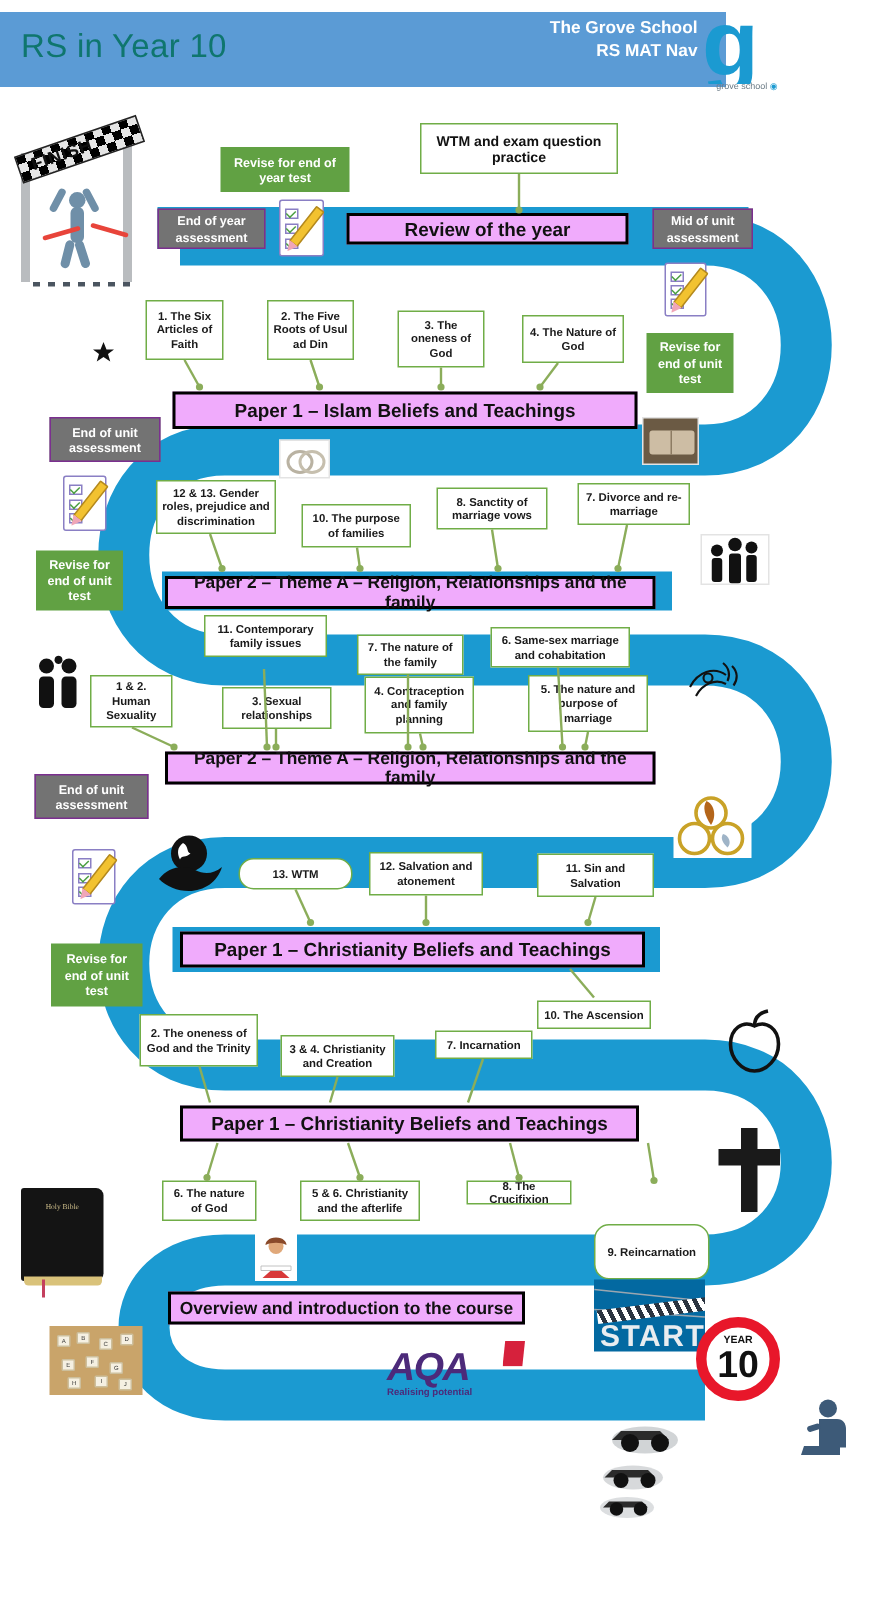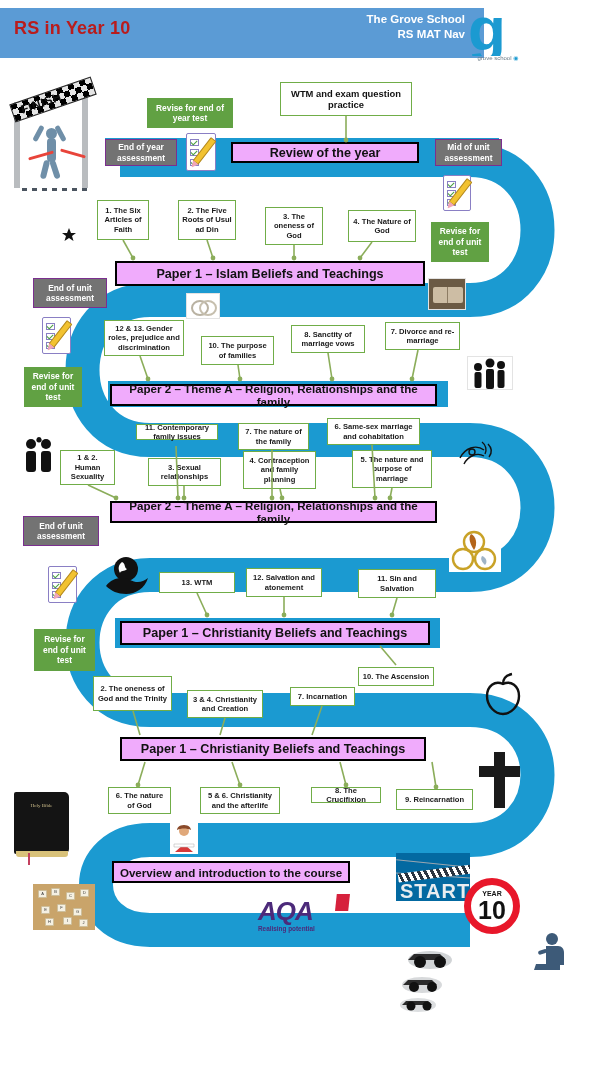--- a/index.html
+++ b/index.html
@@ -11,21 +11,21 @@
   }
   #page { position: relative; width: 594px; height: 1080px; background:#fff; }
 
   
   .header-bar {
     position: absolute; left: 0; top: 8px; width: 484px; height: 50px;
     background: #5b9bd5;
   }
   .header-title {
     position: absolute; left: 14px; top: 18px;
-    font-size: 18px; font-weight: bold; color: #b91c1c; letter-spacing: .2px;
+    font-size: 22px; font-weight: normal; color: #0f766e; letter-spacing: .2px;
   }
   .header-sub {
     position: absolute; left: 340px; top: 12px; width: 125px;
     text-align: right; color: #ffffff; font-weight: bold; font-size: 11.5px;
     line-height: 15px;
   }
   .logo-g {
     position: absolute; left: 464px; top: 4px; width: 60px; height: 52px;
   }
   .logo-cap {
@@ -293,21 +293,21 @@
         <circle cx="10" cy="10" r="4"></circle>
           <rect x="6.5" y="15" width="7" height="16" rx="2"></rect>
         <circle cx="22" cy="6" r="4.5"></circle>
           <rect x="18" y="12" width="8" height="20" rx="2"></rect>
         <circle cx="33" cy="8" r="4"></circle>
           <rect x="29.5" y="13" width="7" height="18" rx="2"></rect>
       </g>
     </svg>
   </div>
 
-  <div class="node topic" style="left:136px; top:424px; width:82px; height:16px;">11. Contemporary family issues</div>
+  <div class="node topic" style="left:136px; top:410px; width:82px; height:28px;">11. Contemporary family issues</div>
   <div class="node topic" style="left:238px; top:423px; width:71px; height:27px;">7. The nature of the family</div>
   <div class="node topic" style="left:327px; top:418px; width:93px; height:27px;">6.  Same-sex marriage and cohabitation</div>
 
   <div class="couple" style="left:20px; top:434px;">
     <svg width="38" height="40" viewBox="0 0 38 40">
       <g fill="#111">
         <path d="M19 6 l3 -4 3 4 -3 3z" opacity="0"></path>
         <circle cx="11" cy="10" r="5"></circle>
           <rect x="6" y="17" width="10" height="21" rx="3"></rect>
         <circle cx="26" cy="10" r="5"></circle>
@@ -364,21 +364,21 @@
     <div class="sheet"></div>
     <div class="row" style="top:6px;"></div>
       <div class="tick" style="top:7px;"></div>
     <div class="row" style="top:16px;"></div>
       <div class="tick" style="top:17px;"></div>
     <div class="row" style="top:25px;"></div>
       <div class="tick" style="top:26px;"></div>
     <div class="pencil" style="left:15px; top:2px;"></div>
   </div>
 
-  <div class="node topic" style="left:159px; top:572px; width:76px; height:21px;">13. WTM</div>
+  <div class="node topic" style="left:159px; top:572px; width:76px; height:21px;border-radius:10px;">13. WTM</div>
   <div class="node topic" style="left:246px; top:568px; width:76px; height:29px;">12. Salvation and atonement</div>
   <div class="node topic" style="left:358px; top:569px; width:78px; height:29px;">11. Sin and Salvation</div>
 
   <div class="node road-band" style="left:115px; top:618px; width:325px; height:30px;"></div>
   <div class="node paper-bar" style="left:120px; top:621px; width:310px; height:24px;">Paper 1 – Christianity Beliefs and Teachings</div>
 
   <div class="node revise" style="left:34px; top:629px; width:61px; height:42px;">Revise for end of unit test</div>
 
   <div class="node topic" style="left:358px; top:667px; width:76px; height:19px;">10. The Ascension</div>
 
@@ -396,21 +396,21 @@
   </div>
 
   <div class="cross" style="left:494px; top:752px; width:11px; height:56px;"></div>
   <div class="cross" style="left:479px; top:766px; width:41px; height:11px;"></div>
 
   <div class="node paper-bar" style="left:120px; top:737px; width:306px; height:24px;">Paper 1 – Christianity Beliefs and Teachings</div>
 
   <div class="node topic" style="left:108px; top:787px; width:63px; height:27px;">6. The nature of God</div>
   <div class="node topic" style="left:200px; top:787px; width:80px; height:27px;">5 &amp; 6. Christianity and the afterlife</div>
   <div class="node topic" style="left:311px; top:787px; width:70px; height:16px;">8. The Crucifixion</div>
-  <div class="node topic" style="left:396px; top:789px; width:77px; height:21px;">9. Reincarnation</div>
+  <div class="node topic" style="left:396px; top:816px; width:77px; height:37px;border-radius:10px;">9. Reincarnation</div>
 
   <div class="bible" style="left:14px; top:792px; width:55px; height:62px;">
     <div class="cover"></div>
     <div class="t">Holy Bible</div>
     <div class="pages"></div>
     <div class="mark"></div>
   </div>
 
   <div class="tiles" style="left:33px; top:884px; width:62px; height:46px;">
     <div class="t" style="left:5px;top:6px;">A</div>

